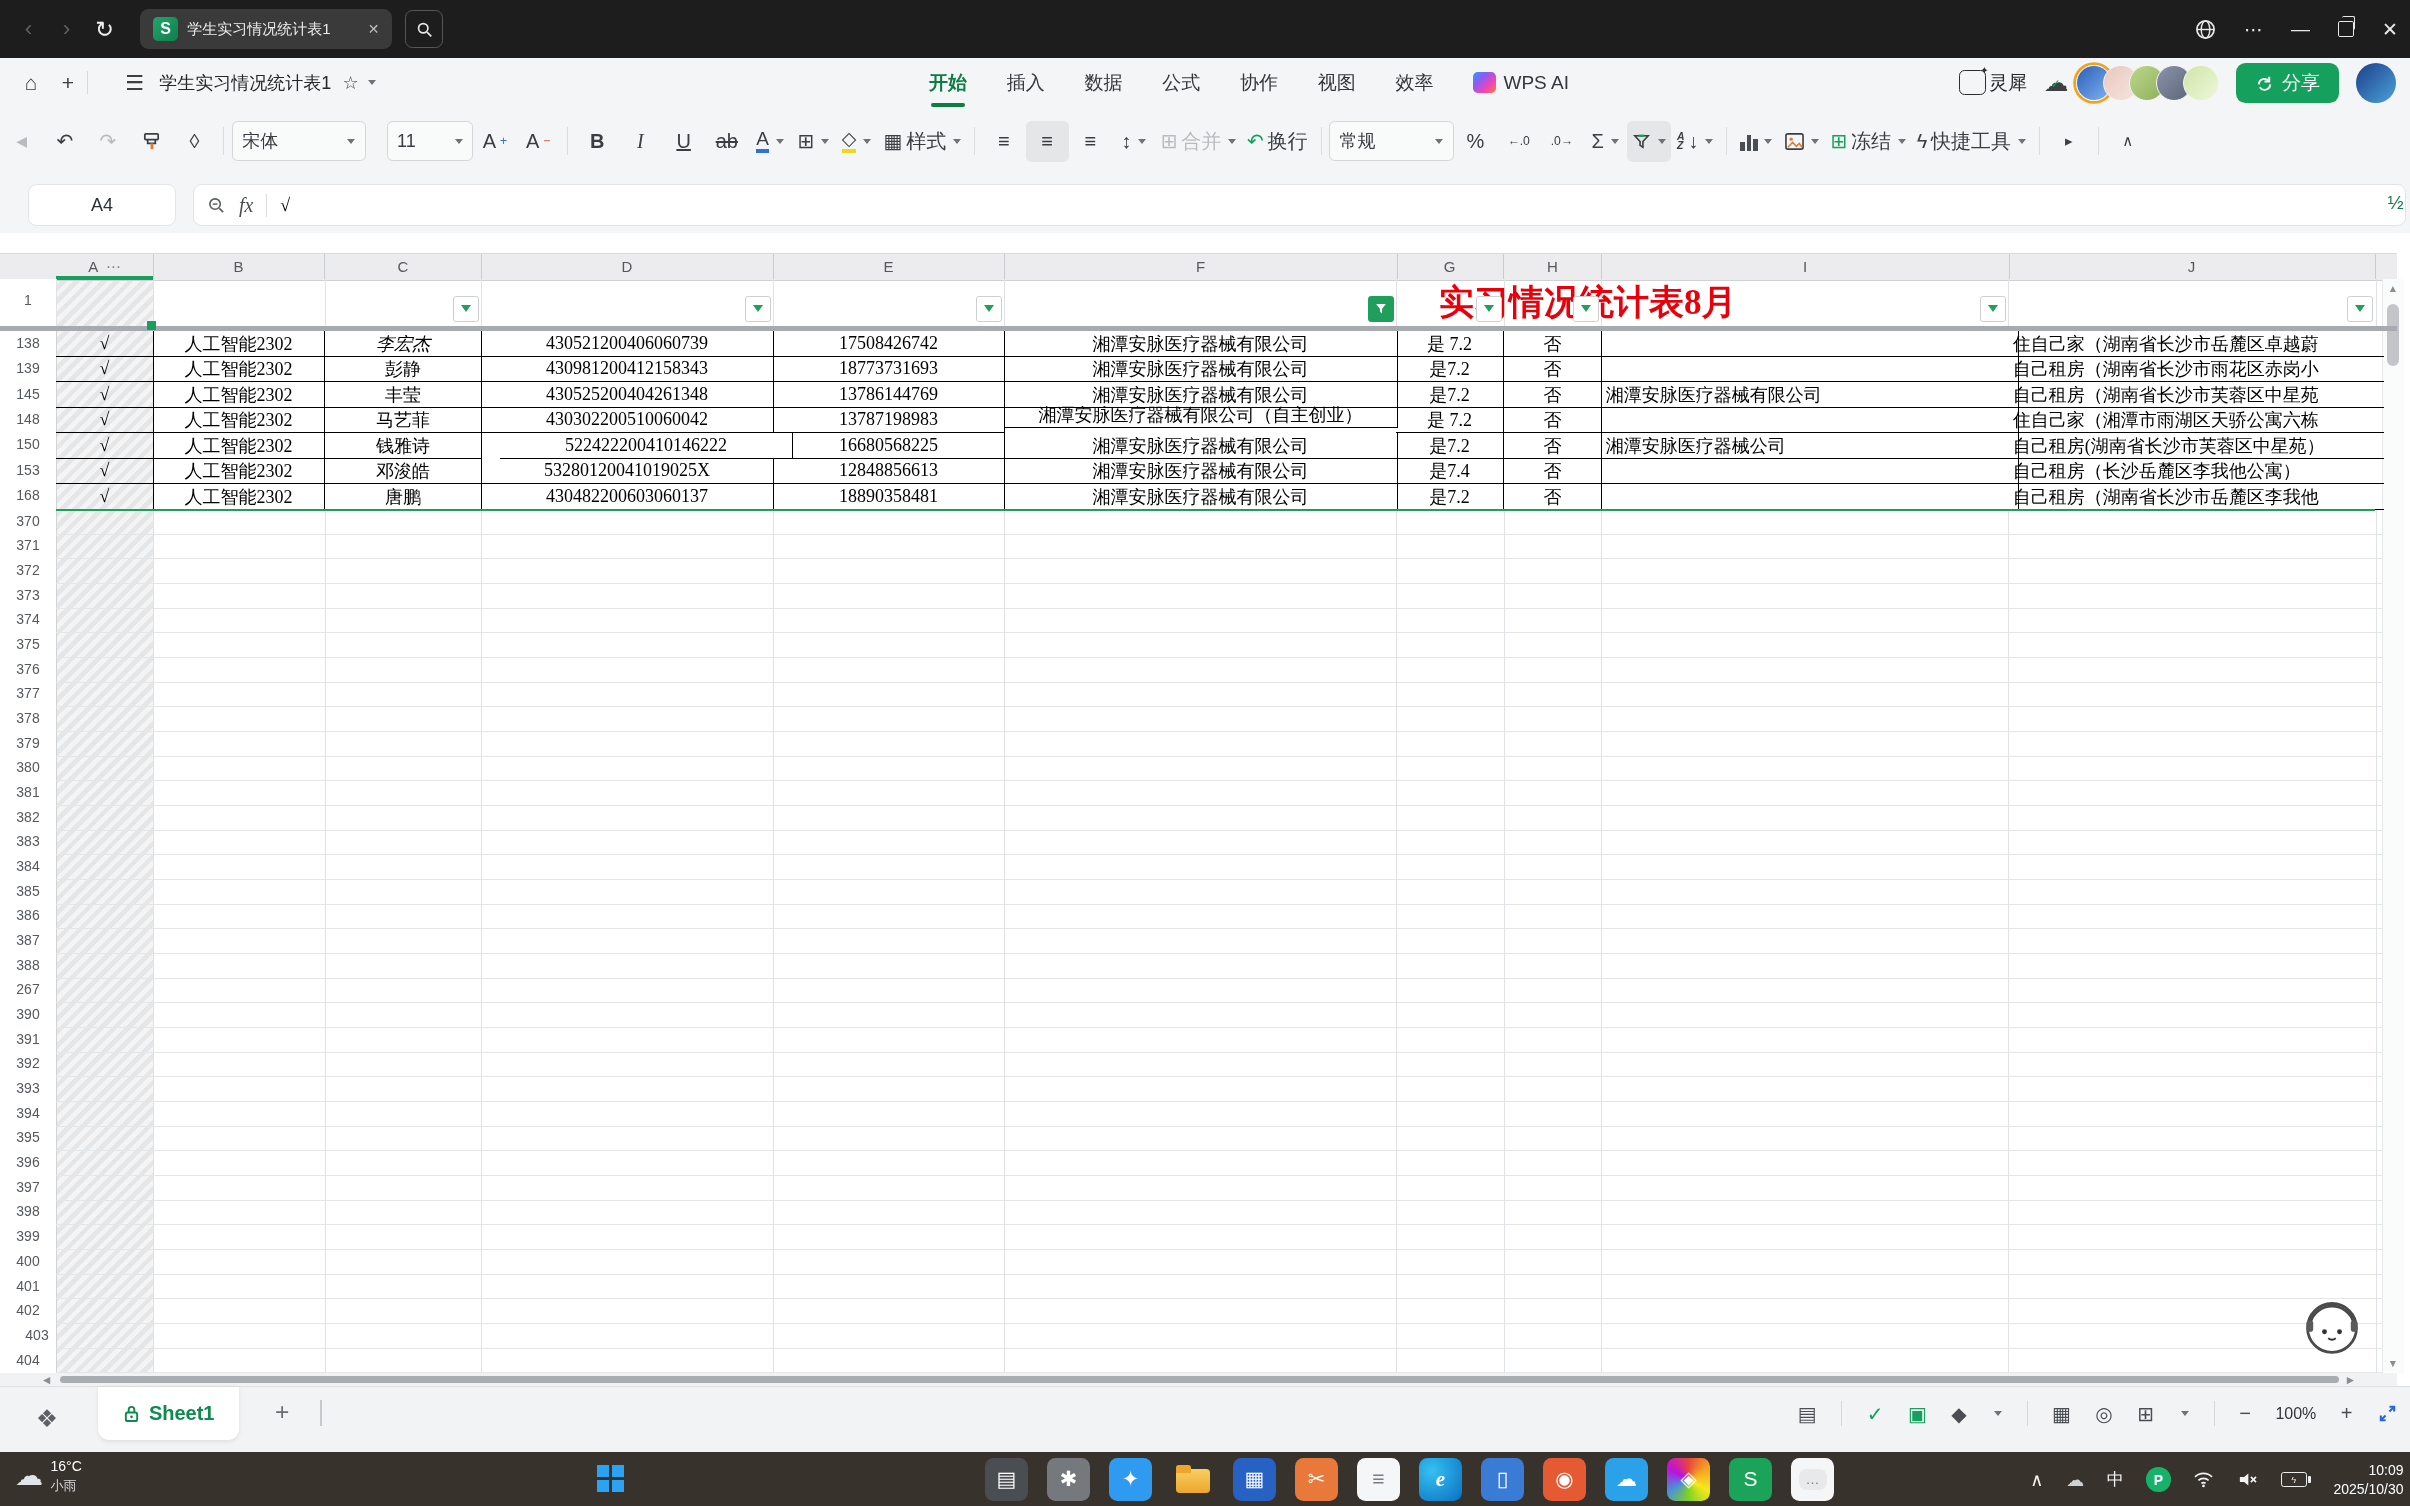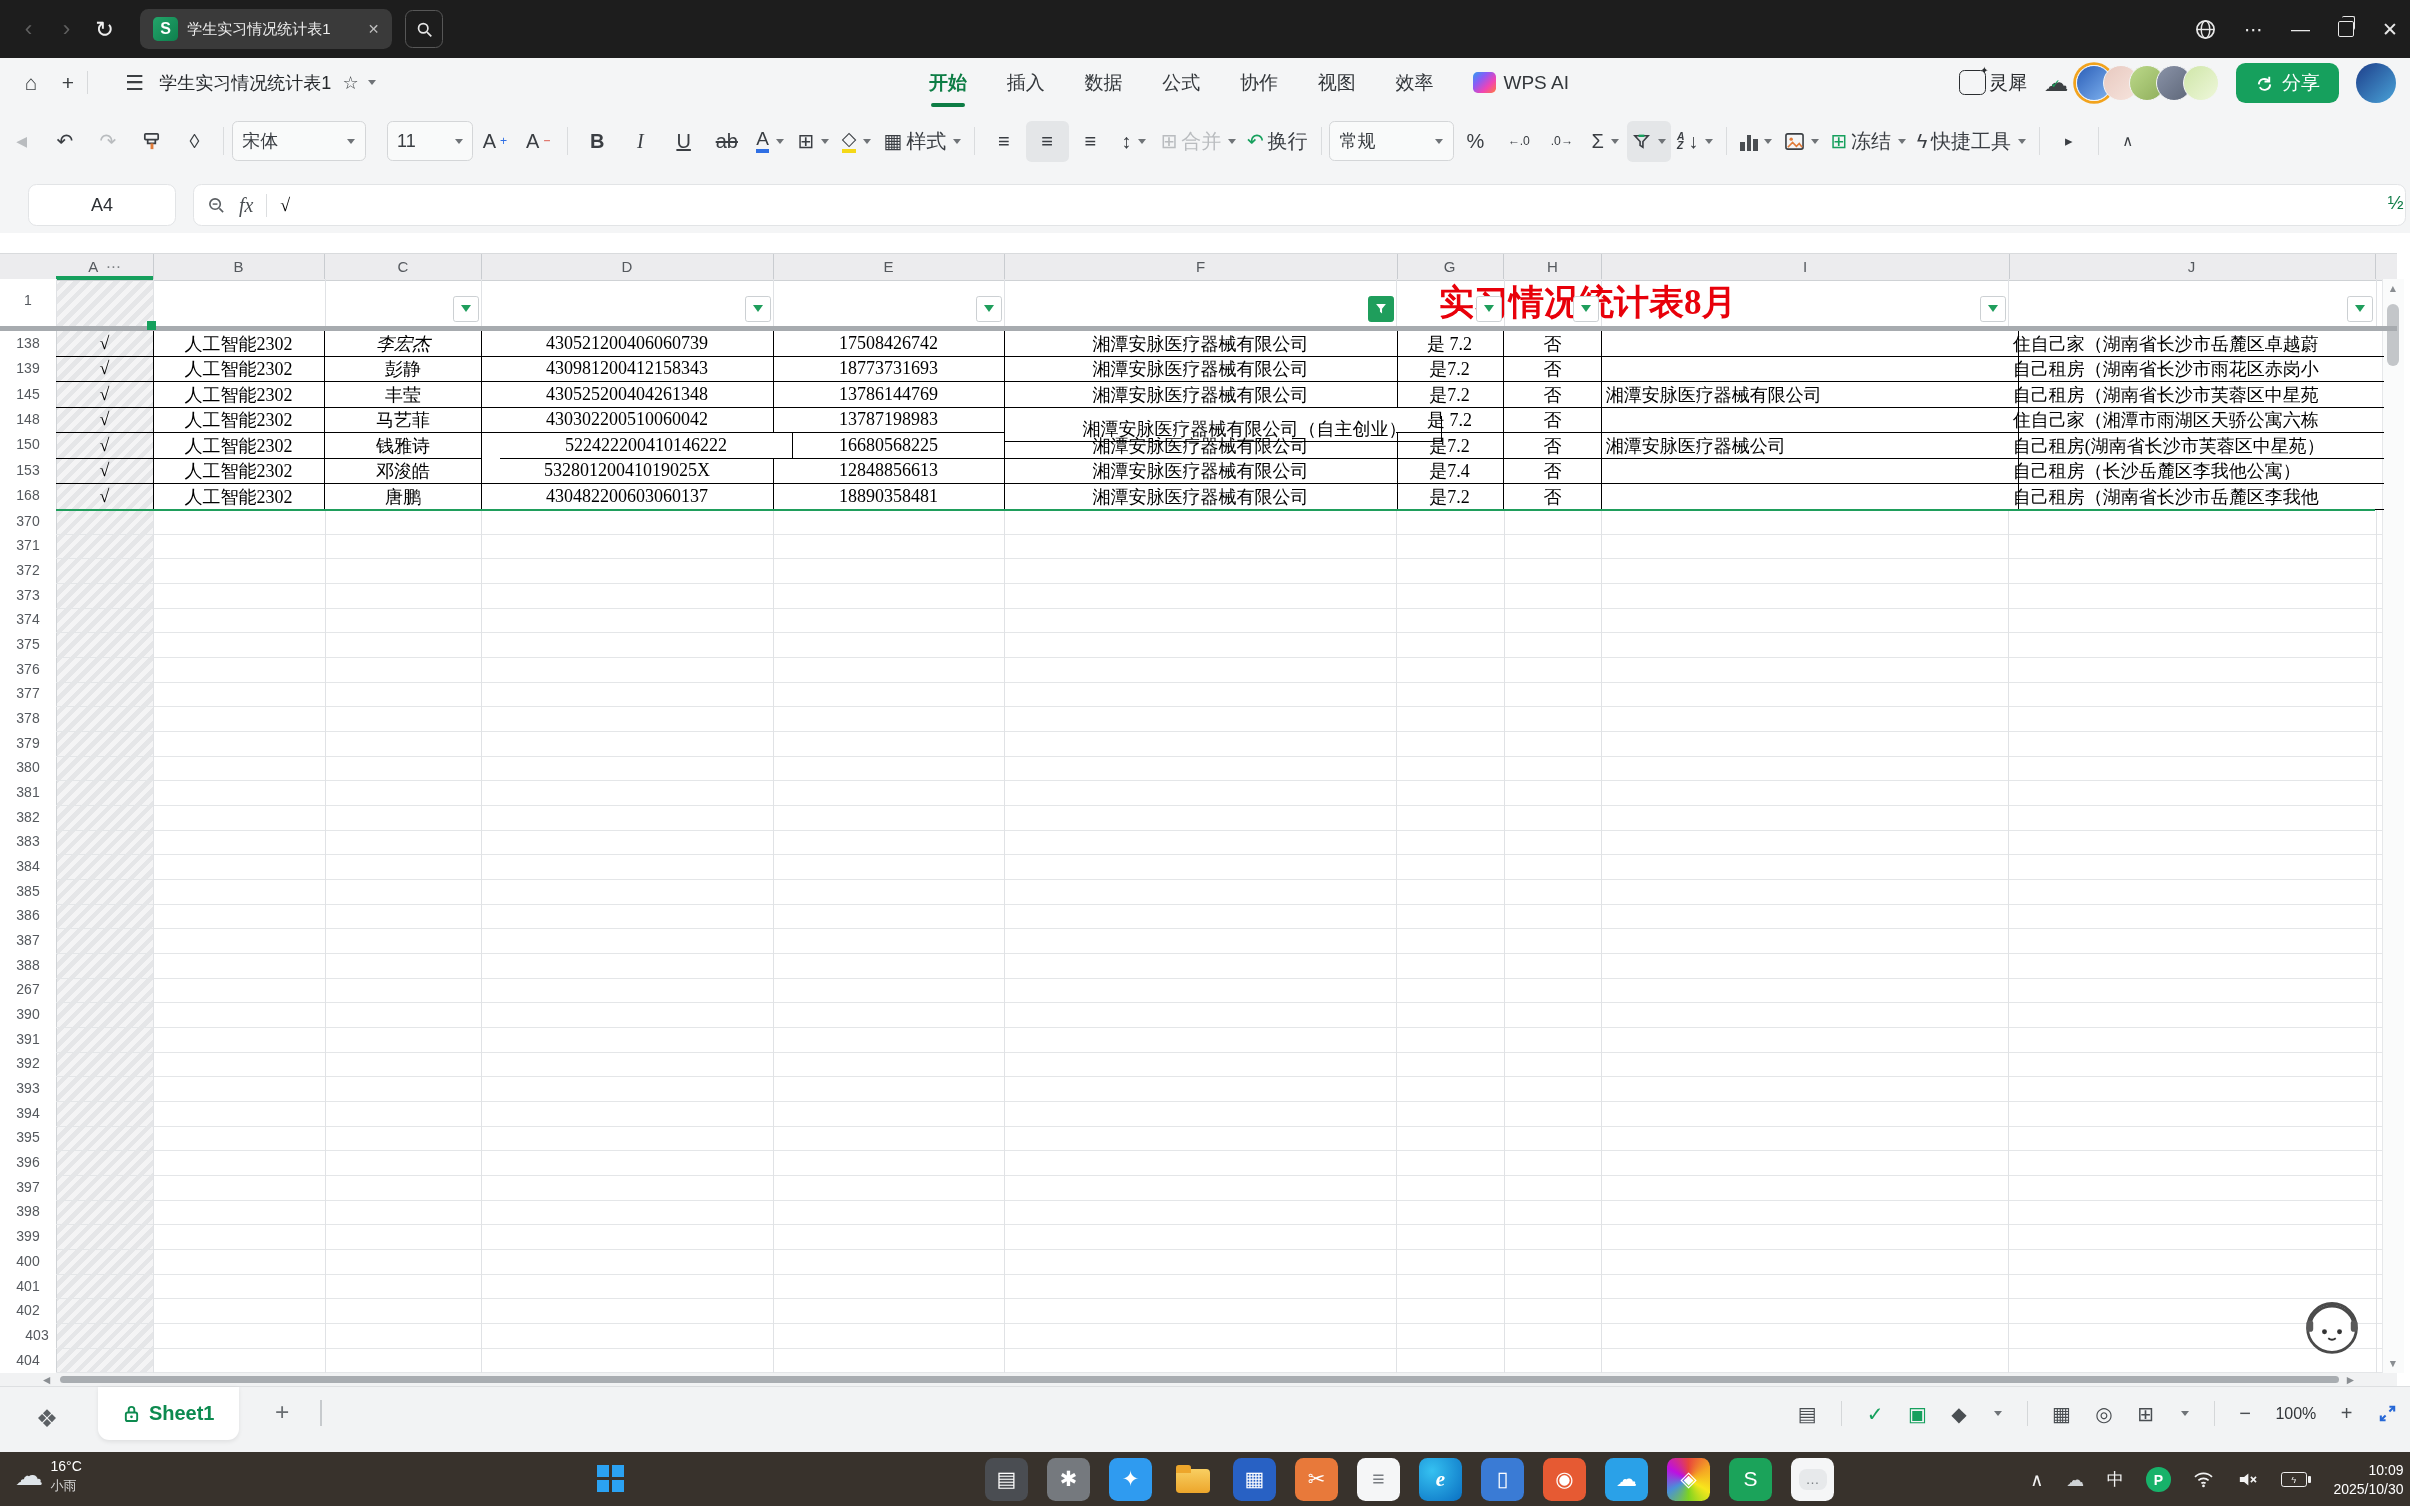--- a/index.html
+++ b/index.html
@@ -501,21 +501,21 @@
         <div class="cell" style="left: 1396px; top: 148px; width: 107px; height: 25.4px;">是7.2</div>
         <div class="cell" style="left: 1504px; top: 148px; width: 97px; height: 25.4px;">否</div>
         <div class="cell left" style="left: 1601px; top: 148px; width: 408px; height: 25.4px;">湘潭安脉医疗器械有限公司</div>
         <div class="cell left noright" style="left: 2008px; top: 148px; width: 367px; height: 25.4px;">自己租房（湖南省长沙市芙蓉区中星苑</div>
         <div class="rnum" style="top: 177px;">148</div>
         <div class="cell" style="left: 56px; top: 173px; width: 97px; height: 25.4px; background: transparent;">√</div>
         <div class="cell" style="left: 153px; top: 173px; width: 171px; height: 25.4px;">人工智能2302</div>
         <div class="cell" style="left: 325px; top: 173px; width: 156px; height: 25.4px;">马艺菲</div>
         <div class="cell" style="left: 481px; top: 173px; width: 292px; height: 25.4px;">430302200510060042</div>
         <div class="cell" style="left: 773px; top: 173px; width: 231px; height: 25.4px;">13787198983</div>
-        <div class="cell" style="left: 1004px; top: 182px; width: 393px; height: 25.4px; padding-left: 44px;">湘潭安脉医疗器械有限公司（自主创业）</div>
+        <div class="cell" style="left: 1004px; top: 168px; width: 393px; height: 25.4px;">湘潭安脉医疗器械有限公司（自主创业）</div>
         <div class="cell" style="left: 1396px; top: 173px; width: 107px; height: 25.4px;">是 7.2</div>
         <div class="cell" style="left: 1504px; top: 173px; width: 97px; height: 25.4px;">否</div>
         <div class="cell left" style="left: 1601px; top: 173px; width: 408px; height: 25.4px;"></div>
         <div class="cell left noright" style="left: 2008px; top: 173px; width: 367px; height: 25.4px;">住自己家（湘潭市雨湖区天骄公寓六栋</div>
         <div class="rnum" style="top: 202px;">150</div>
         <div class="cell" style="left: 56px; top: 199px; width: 97px; height: 25.4px; background: transparent;">√</div>
         <div class="cell" style="left: 153px; top: 199px; width: 171px; height: 25.4px;">人工智能2302</div>
         <div class="cell" style="left: 325px; top: 199px; width: 156px; height: 25.4px;">钱雅诗</div>
         <div class="cell" style="left: 500px; top: 199px; width: 292px; height: 25.4px;">522422200410146222</div>
         <div class="cell" style="left: 773px; top: 199px; width: 231px; height: 25.4px;">16680568225</div>

